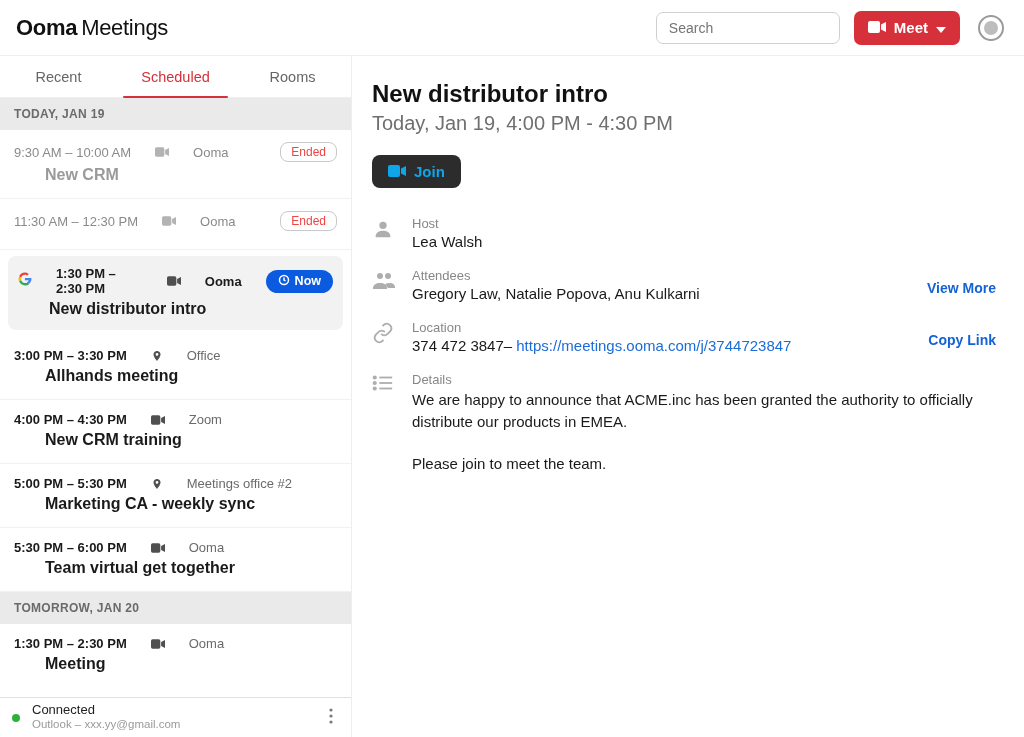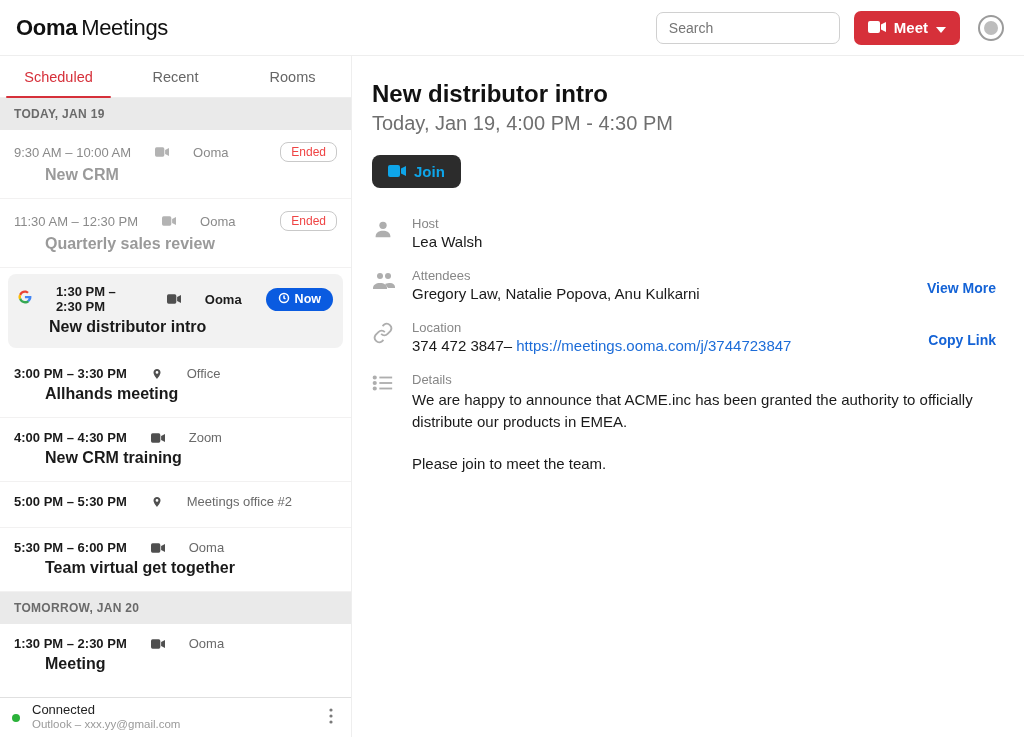--- a/index.html
+++ b/index.html
@@ -257,22 +257,22 @@
   </button>
   <div class="avatar-circle">
       <div class="inner"></div>
     </div>
 </div>
 
 <div class="main">
 
   <div class="left">
     <div class="tabs">
+      <div class="tab">Recent</div>
       <div class="tab active">Scheduled</div>
-      <div class="tab">Recent</div>
       <div class="tab">Rooms</div>
     </div>
 
     <div class="list-scroll">
       <div class="section-header">TODAY, JAN 19</div>
 
       <div class="meeting-item">
         <div class="item-row1">
           <span>9:30 AM – 10:00 AM</span>
           <span class="mini-icon">
@@ -292,21 +292,20 @@
           <span>11:30 AM – 12:30 PM</span>
           <span class="mini-icon">
               <svg width="14" height="10" viewBox="0 0 18 12" fill="currentColor">
                 <rect x="0" y="0" width="12" height="12" rx="2"></rect>
                 <path d="M13 3.5 L18 1 L18 11 L13 8.5 Z"></path>
               </svg>
             </span>
           <span>Ooma</span>
           <span class="ended-pill">Ended</span>
         </div>
-        <div class="item-title muted">Quarterly sales review</div>
       </div>
 
       <div class="meeting-item selected">
         <div class="item-row1 strong">
           <span class="g-mark">
             <svg viewBox="0 0 48 48">
                 <path fill="#EA4335" d="M24 9.5c3.7 0 6.3 1.6 7.8 3l5.7-5.6C33.9 3.4 29.5 1.5 24 1.5 14.9 1.5 7.2 7 4 14.8l6.9 5.3C12.5 14 17.7 9.5 24 9.5z"></path>
                 <path fill="#4285F4" d="M46.5 24.5c0-1.6-.1-2.8-.4-4H24v8h12.7c-.5 2.8-2.3 5.6-5.6 7.6l6.7 5.2C42.9 37.4 46.5 31.6 46.5 24.5z"></path>
                 <path fill="#FBBC05" d="M10.9 28.1c-.5-1.3-.7-2.7-.7-4.1s.3-2.8.7-4.1L4 14.8C2.4 18 1.5 21.4 1.5 24s.9 6 2.5 9.2l6.9-5.1z"></path>
                 <path fill="#34A853" d="M24 46.5c6 0 11-2 14.7-5.4l-6.7-5.2c-1.9 1.3-4.5 2.2-8 2.2-6.3 0-11.5-4.5-13.1-10.6L4 33.2C7.2 41 14.9 46.5 24 46.5z"></path>
@@ -361,20 +360,21 @@
       <div class="meeting-item">
         <div class="item-row1 strong">
           <span>5:00 PM – 5:30 PM</span>
           <span class="mini-icon dark">
               <svg width="12" height="14" viewBox="0 0 24 24" fill="currentColor">
                 <path d="M12 2C8 2 5 5 5 9c0 5 7 13 7 13s7-8 7-13c0-4-3-7-7-7zm0 9.5A2.5 2.5 0 1 1 12 6a2.5 2.5 0 0 1 0 5.5z"></path>
               </svg>
             </span>
           <span style="color:#6a6a6a; font-weight:400;">Meetings office #2</span>
         </div>
+        <div class="item-title">Marketing CA - weekly sync</div>
       </div>
 
       <div class="meeting-item">
         <div class="item-row1 strong">
           <span>5:30 PM – 6:00 PM</span>
           <span class="mini-icon dark">
               <svg width="14" height="10" viewBox="0 0 18 12" fill="currentColor">
                 <rect x="0" y="0" width="12" height="12" rx="2"></rect>
                 <path d="M13 3.5 L18 1 L18 11 L13 8.5 Z"></path>
               </svg>

